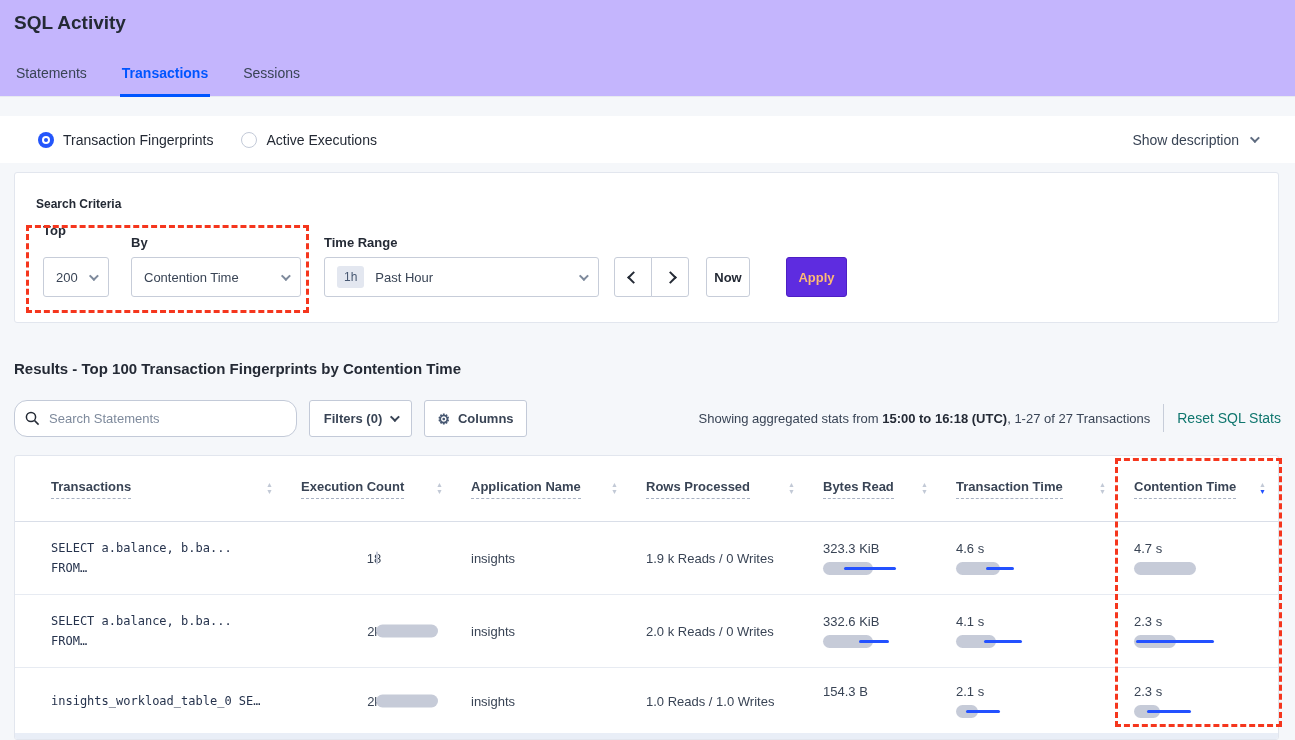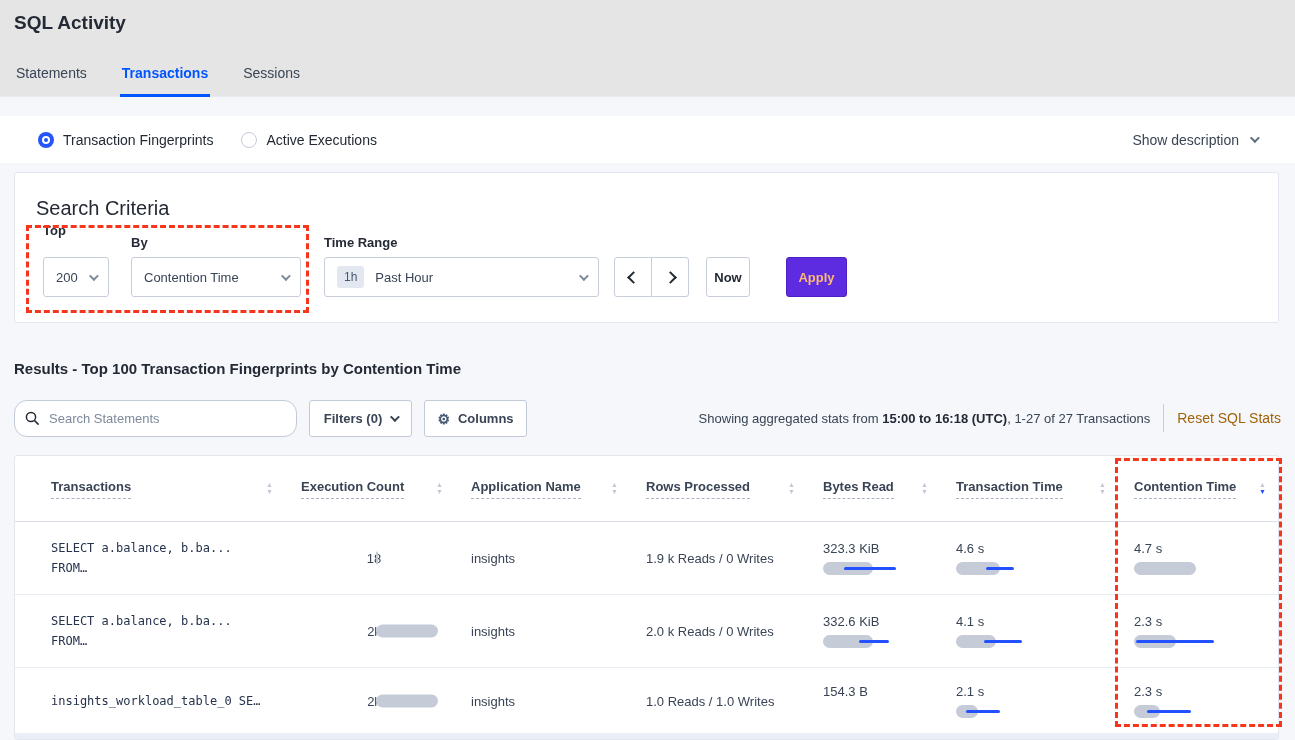--- a/index.html
+++ b/index.html
@@ -2,21 +2,21 @@
 <html><head>
 <meta charset="utf-8">
 <style>
   * { margin:0; padding:0; box-sizing:border-box; }
   html,body { background:#f5f7fa; }
   #app {
     position:relative; width:1295px; height:740px; overflow:hidden;
     background:#f5f7fa; font-family:"Liberation Sans", sans-serif; color:#242a35;
   }
   
-  .top { position:absolute; top:0; left:0; width:100%; height:97px; background:#e5e5e5; border-bottom:1px solid #e7eaf0;text-align:right; }
+  .top { position:absolute; top:0; left:0; width:100%; height:97px; background:#c4b5fd; border-bottom:1px solid #e7eaf0;text-align:right; }
   .page-title { position:absolute; left:14px; top:12px; font-size:19px; font-weight:bold; color:#242a35; }
   .tabs { position:absolute; left:14px; bottom:-1px; display:flex; gap:31px; }
   .tab { font-size:14px; color:#394455; padding:0 2px 13px 2px; cursor:pointer; border-bottom:3px solid transparent; }
   .tab.active { color:#0055ff; font-weight:bold; border-bottom-color:#0055ff; }
   
   .radio-bar { position:absolute; top:116px; left:0; width:100%; height:47px; background:#fff; display:flex; align-items:center; }
   .radio-item { display:flex; align-items:center; gap:9px; font-size:14px; color:#242a35; }
   .radio-item + .radio-item { margin-left:28px; }
   .radio-bar .pad { width:38px; }
   .radio-on { width:16px; height:16px; border-radius:50%; background:#2456fb; position:relative; flex:none; }
@@ -27,40 +27,40 @@
   
   .chev { display:inline-block; width:7px; height:7px; border-right:2px solid #5f6c80; border-bottom:2px solid #5f6c80; }
   .chev-down  { transform:rotate(45deg) translateY(-2px); }
   .chev-right { transform:rotate(-45deg); }
   .chev-left  { transform:rotate(135deg); }
   .chev-dark  { border-color:#242a35; border-width:2.5px; width:9px; height:9px; }
   .chev-muted { border-color:#7e8a9c; }
   
   .card { position:absolute; background:#fff; border:1px solid #e2e6ee; border-radius:3px; }
   #criteria-card { left:14px; top:172px; width:1265px; height:151px; }
-  .criteria-heading { position:absolute; left:21px; top:24px; font-size:20px; font-weight:normal; color:#242a35; }
+  .criteria-heading { position:absolute; left:21px; top:24px; font-size:12px; font-weight:bold; color:#242a35; }
   .fld-label { position:absolute; font-size:13px; font-weight:bold; color:#242a35; }
   .sel { position:absolute; top:84px; height:40px; display:flex; align-items:center; justify-content:space-between; padding:0 12px; border:1px solid #c7cdd9; border-radius:3px; background:#fff; font-size:13px; color:#394455; cursor:pointer; }
   .badge { background:#e3e7f0; border-radius:3px; font-size:12px; font-weight:normal; color:#475872; padding:4px 7px; margin-right:11px; }
   .navbtn { position:absolute; top:84px; width:38px; height:40px; border:1px solid #c7cdd9; background:#fff; display:flex; align-items:center; justify-content:center; cursor:pointer; }
   .btn { position:absolute; top:84px; height:40px; border:1px solid #c7cdd9; border-radius:3px; background:#fff; display:flex; align-items:center; justify-content:center; font-size:13px; font-weight:bold; color:#242a35; cursor:pointer; }
   #btn-apply { background:#5e2ce0; border-color:#4d1fc4; color:#fdba74; }
   
   .results-heading { position:absolute; left:14px; top:360px; font-size:15px; font-weight:bold; color:#242a35; }
   .search-box { position:absolute; left:14px; top:400px; width:283px; height:37px; }
   .search-box input { width:100%; height:100%; border:1px solid #c3cad8; border-radius:13px; padding:0 10px 0 34px; font-size:13px; color:#394455; font-family:"Liberation Sans",sans-serif; outline:none; }
   .search-box input::placeholder { color:#7e8a9c; }
   .search-box svg { position:absolute; left:11px; top:11px; }
   .toolbtn { position:absolute; top:400px; height:37px; border:1px solid #c3cad8; border-radius:3px; background:#fff; display:flex; align-items:center; justify-content:center; gap:8px; font-size:13px; font-weight:bold; color:#394455; cursor:pointer; }
   .gear { font-size:14px; color:#475872; line-height:1; }
   .stats-row { position:absolute; right:14px; top:403px; height:30px; display:flex; align-items:center; gap:13px; }
   .stats-text { font-size:13px; color:#394455; }
   .stats-text b { color:#242a35; }
   .vdiv { width:1px; height:28px; background:#c7cdd9; }
-  .reset-link { font-size:14px; color:#a16207; cursor:pointer; white-space:nowrap; }
+  .reset-link { font-size:14px; color:#0f766e; cursor:pointer; white-space:nowrap; }
   
   #table-card { left:14px; top:455px; width:1265px; height:285px; overflow:hidden; }
   .thead, .trow { display:grid; grid-template-columns:286px 170px 175px 177px 133px 178px 1fr; }
   .thead { height:66px; border-bottom:1px solid #d9dee8; align-items:center; }
   .hcell { display:flex; align-items:center; justify-content:space-between; padding-right:28px; font-size:13px; font-weight:bold; color:#394455; cursor:pointer; }
   .hcell:first-child { padding-left:36px; }
   .hcell:last-child { padding-right:12px; }
   .hlabel { border-bottom:1px dashed #a9b3c4; padding-bottom:4px; white-space:nowrap; }
   .sort { display:flex; flex-direction:column; gap:1px; font-size:7px; line-height:6px; color:#c2c9d6; }
   .sort .active { color:#2351ff; }

